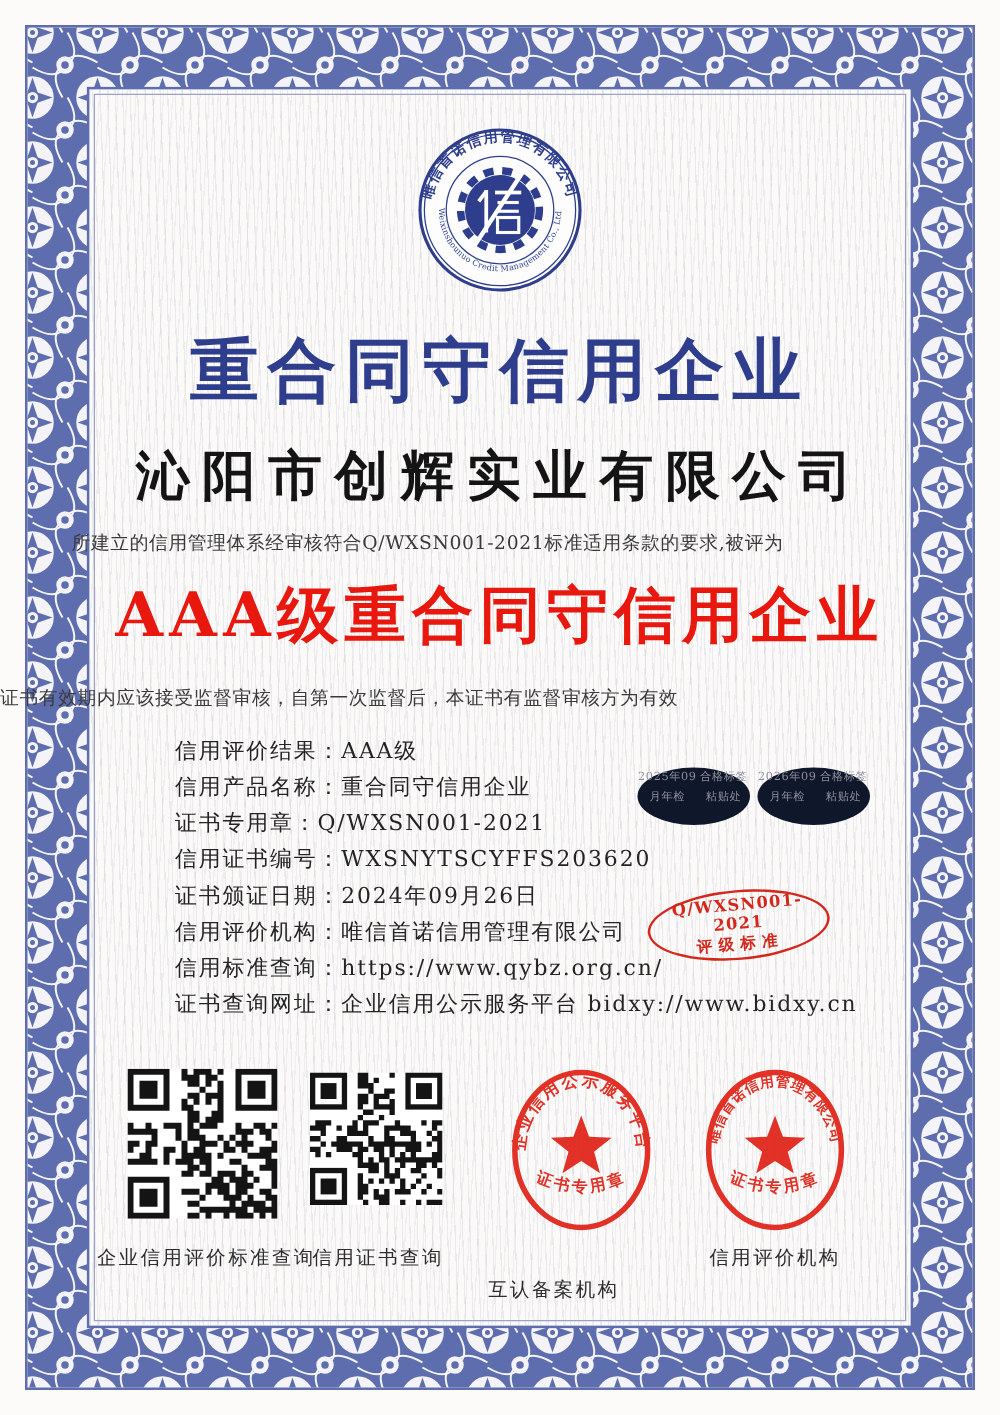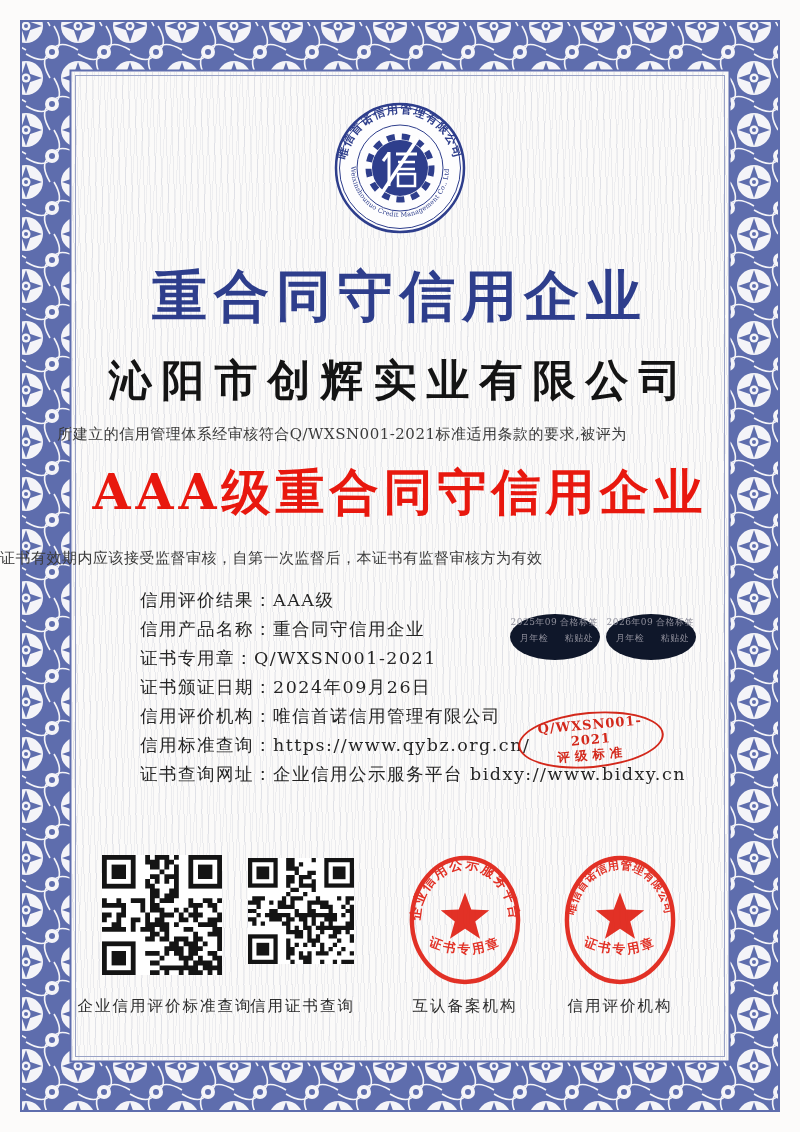--- a/index.html
+++ b/index.html
@@ -60,21 +60,21 @@
   .std-stamp .l2{font-size:12.5px;font-weight:bold;letter-spacing:5px;}
   .qr1{left:102px;top:855px;width:120px;height:120px;}
   .qr2{left:248px;top:858px;width:106px;height:106px;}
   .seal1{left:406px;top:852px;width:118px;height:136px;opacity:.95;}
   .seal2{left:561px;top:852px;width:118px;height:136px;opacity:.95;}
   .foot-label{
     top:996px;text-align:center;font-size:15.5px;color:#2d2d2d;letter-spacing:2px;
   }
   .fl1{left:55px;width:220px;}
   .fl2{left:230px;width:145px;}
-  .fl3{left:395px;width:140px;}
+  .fl3{left:373px;width:140px;margin-top:26px;}
   .fl4{left:550px;width:140px;}
   svg text{font-family:"DejaVu Serif","Liberation Serif",serif;}
 </style>
 </head>
 <body>
 
 <div class="abs waves"></div>
 
 <svg class="abs frame" viewBox="0 0 800 1132">
   <defs>
@@ -143,20 +143,21 @@
 <div class="abs title">重合同守信用企业</div>
 <div class="abs company">沁阳市创辉实业有限公司</div>
 <div class="abs intro">所建立的信用管理体系经审核符合Q/WXSN001-2021标准适用条款的要求,被评为</div>
 <div class="abs award">AAA级重合同守信用企业</div>
 <div class="abs note2">证书有效期内应该接受监督审核，自第一次监督后，本证书有监督审核方为有效</div>
 
 <div class="abs fields">
   <div class="field-row"><span>信用评价结果</span><span>：</span><span>AAA级</span></div>
   <div class="field-row"><span>信用产品名称</span><span>：</span><span>重合同守信用企业</span></div>
   <div class="field-row"><span>证书专用章</span><span>：</span><span>Q/WXSN001-2021</span></div>
+  <div class="field-row"><span>信用证书编号</span><span>：</span><span>WXSNYTSCYFFS203620</span></div>
   <div class="field-row"><span>证书颁证日期</span><span>：</span><span>2024年09月26日</span></div>
   <div class="field-row"><span>信用评价机构</span><span>：</span><span>唯信首诺信用管理有限公司</span></div>
   <div class="field-row"><span>信用标准查询</span><span>：</span><span>https://www.qybz.org.cn/</span></div>
   <div class="field-row"><span>证书查询网址</span><span>：</span><span>企业信用公示服务平台 bidxy://www.bidxy.cn</span></div>
 </div>
 
 <div class="abs sticker sticker1">
   <span>2025年09月年检</span>
   <span>合格标签粘贴处</span>
 </div>

